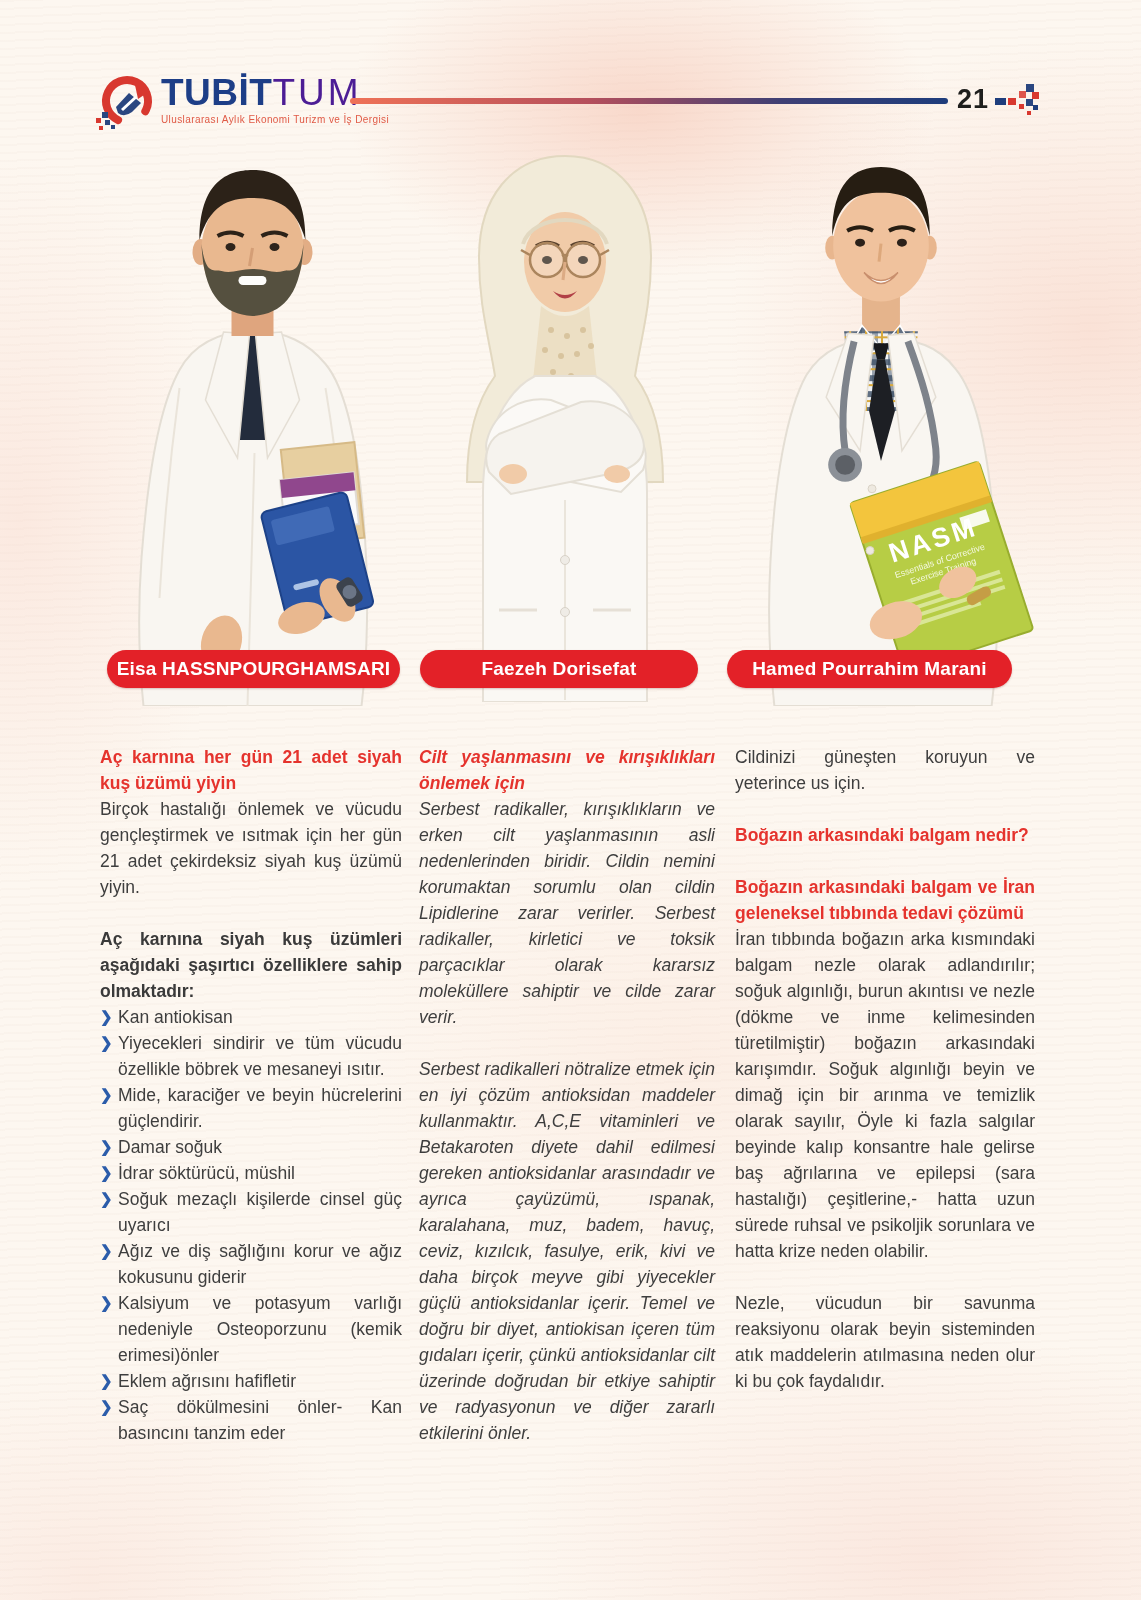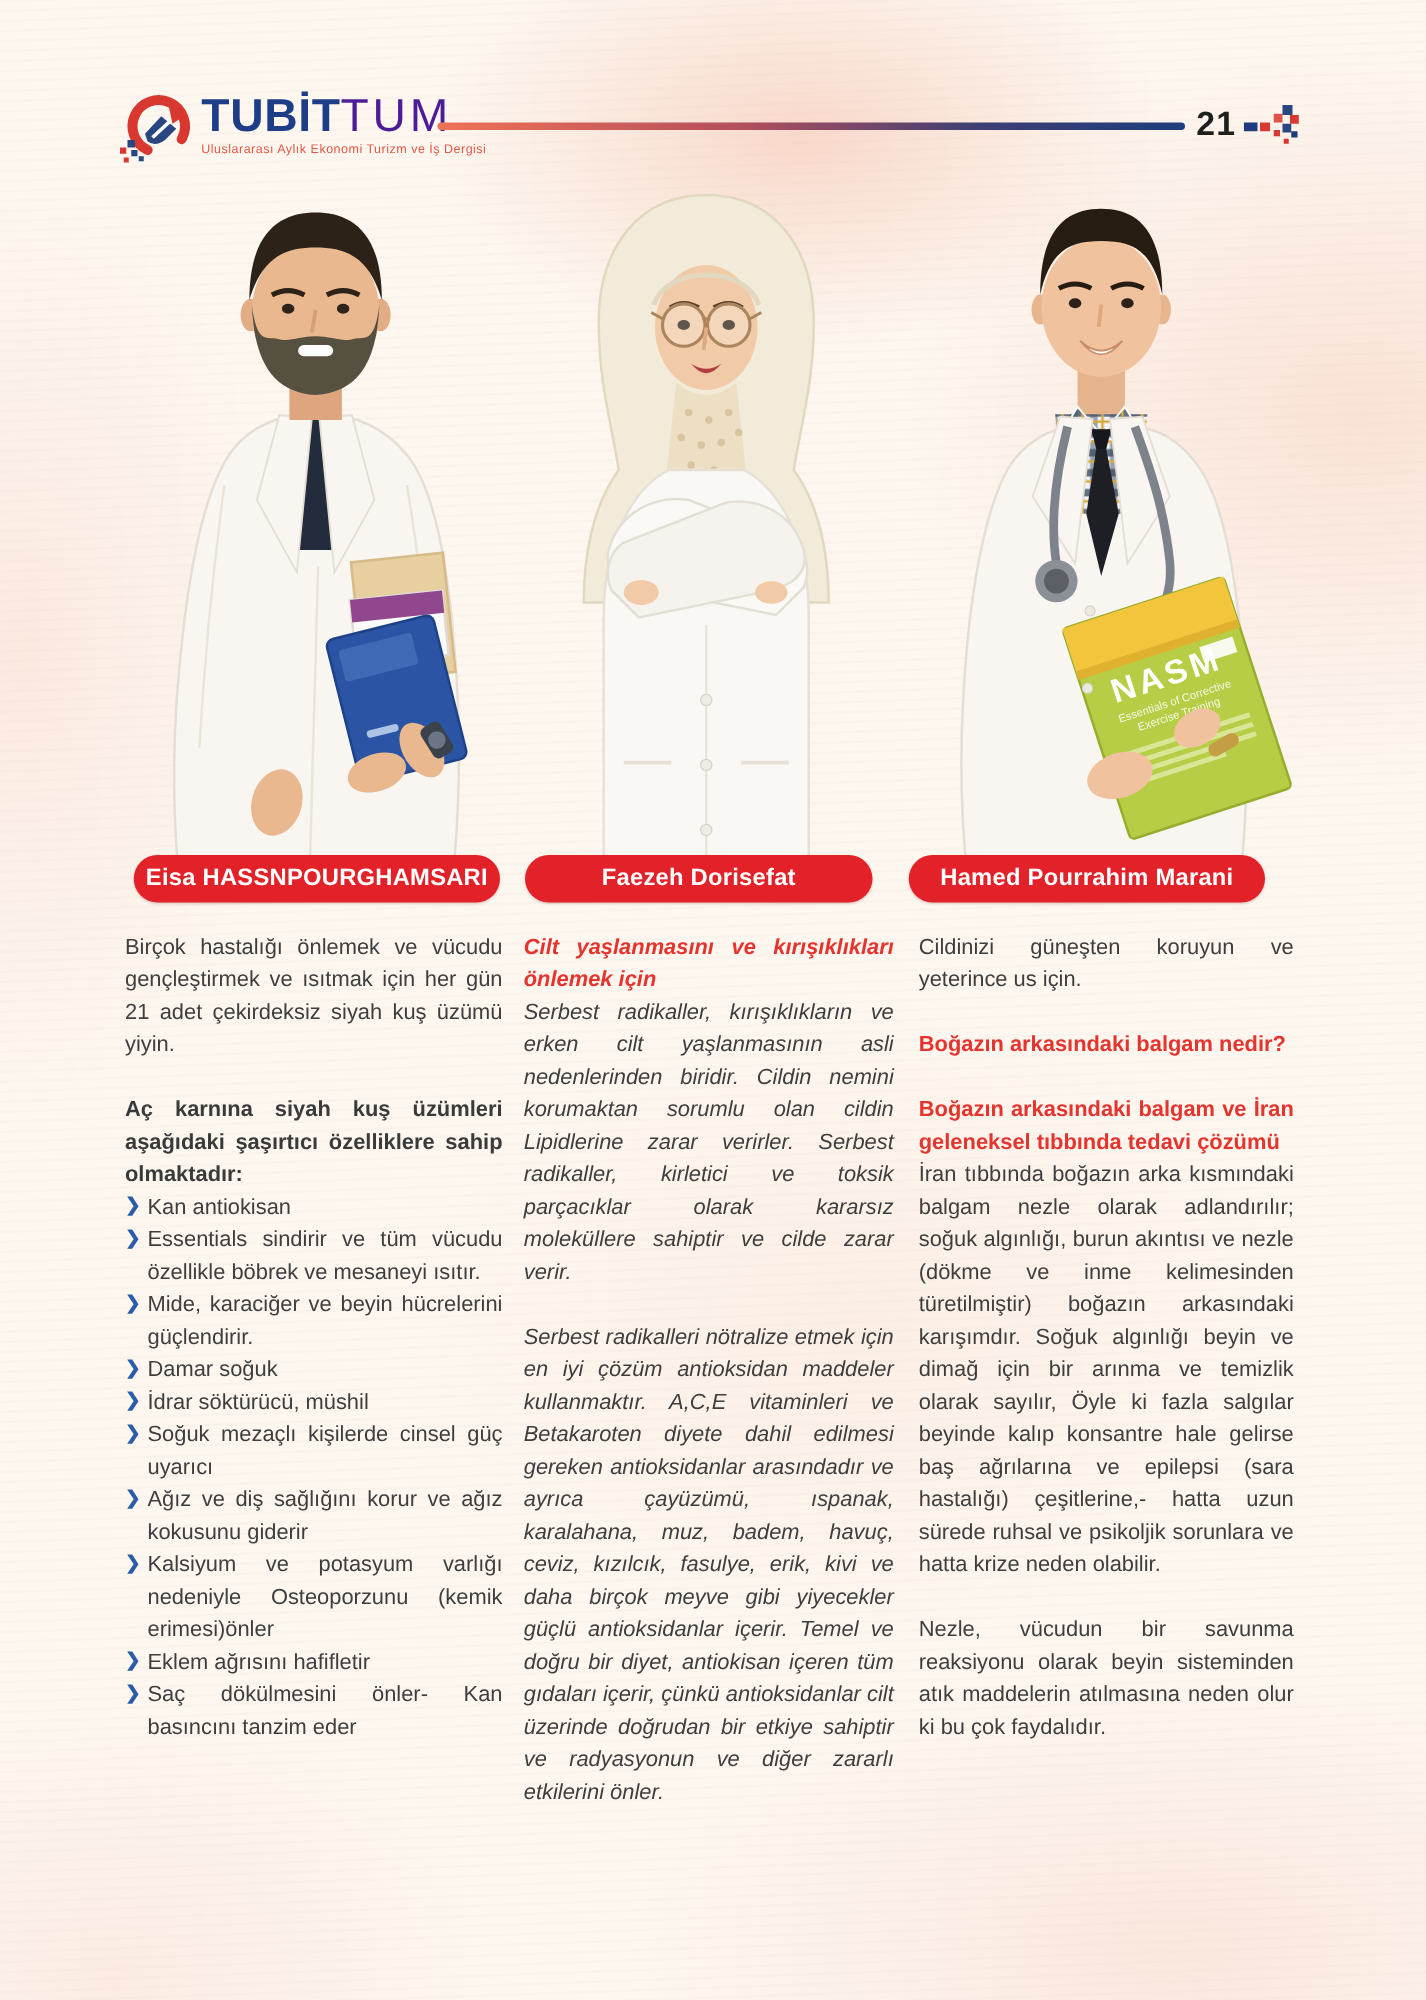--- a/index.html
+++ b/index.html
@@ -29,21 +29,21 @@
   .hdr-pageno{ position:absolute; left:957px; top:84px; font-size:27px; font-weight:600; color:#1e1e1c; letter-spacing:1px; }
   .hdr-pixels{ position:absolute; left:995px; top:82px; width:48px; height:40px; }
 
   .photo{ position:absolute; }
   .photo svg{ width:100%; height:100%; display:block; }
   .photo-1{ left:95px;  top:148px; width:315px; height:558px; }
   .photo-2{ left:415px; top:140px; width:300px; height:562px; }
   .photo-3{ left:722px; top:150px; width:318px; height:556px; }
 
   .name-banner{
-    position:absolute; top:684px; height:38px; border-radius:19px;
+    position:absolute; top:650px; height:38px; border-radius:19px;
     background:#e32128; color:#ffffff; font-weight:700; font-size:19px;
     display:flex; align-items:center; justify-content:center;
     letter-spacing:0.2px; box-shadow:0 1px 2px rgba(120,30,30,0.25); z-index:5; white-space:nowrap;
   }
   .banner-1{ left:107px; width:293px; }
   .banner-2{ left:420px; width:278px; }
   .banner-3{ left:727px; width:285px; }
 
   .col{ position:absolute; top:744px; color:#3e3e3e; font-size:17.5px; line-height:26px; text-align:justify; }
   .col-1{ left:100px; width:302px; }
@@ -240,30 +240,31 @@
   <span>Eisa HASSNPOURGHAMSARI</span>
 </div>
 <div class="name-banner banner-2">
   <span>Faezeh Dorisefat</span>
 </div>
 <div class="name-banner banner-3">
   <span>Hamed Pourrahim Marani</span>
 </div>
 
 <div class="col col-1">
+    <h3 class="col-heading">Aç karnına her gün  21 adet siyah kuş üzümü yiyin</h3>
     <p>Birçok hastalığı önlemek ve vücudu gençleştirmek  ve ısıtmak için her gün 21 adet çekirdeksiz siyah kuş üzümü yiyin.</p>
     <h4 class="col-subheading">Aç karnına siyah kuş üzümleri aşağıdaki şaşırtıcı özelliklere sahip olmaktadır:</h4>
     <ul class="benefit-list">
       <li class="benefit-item">
         <span class="bullet">❯</span>
         <span class="benefit-text">Kan antiokisan</span>
       </li>
       <li class="benefit-item">
         <span class="bullet">❯</span>
-        <span class="benefit-text">Essentials sindirir ve tüm vücudu özellikle böbrek ve mesaneyi ısıtır.</span>
+        <span class="benefit-text">Yiyecekleri sindirir ve tüm vücudu özellikle böbrek ve mesaneyi ısıtır.</span>
       </li>
       <li class="benefit-item">
         <span class="bullet">❯</span>
         <span class="benefit-text">Mide,  karaciğer ve beyin hücrelerini güçlendirir.</span>
       </li>
       <li class="benefit-item">
         <span class="bullet">❯</span>
         <span class="benefit-text">Damar soğuk</span>
       </li>
       <li class="benefit-item">

